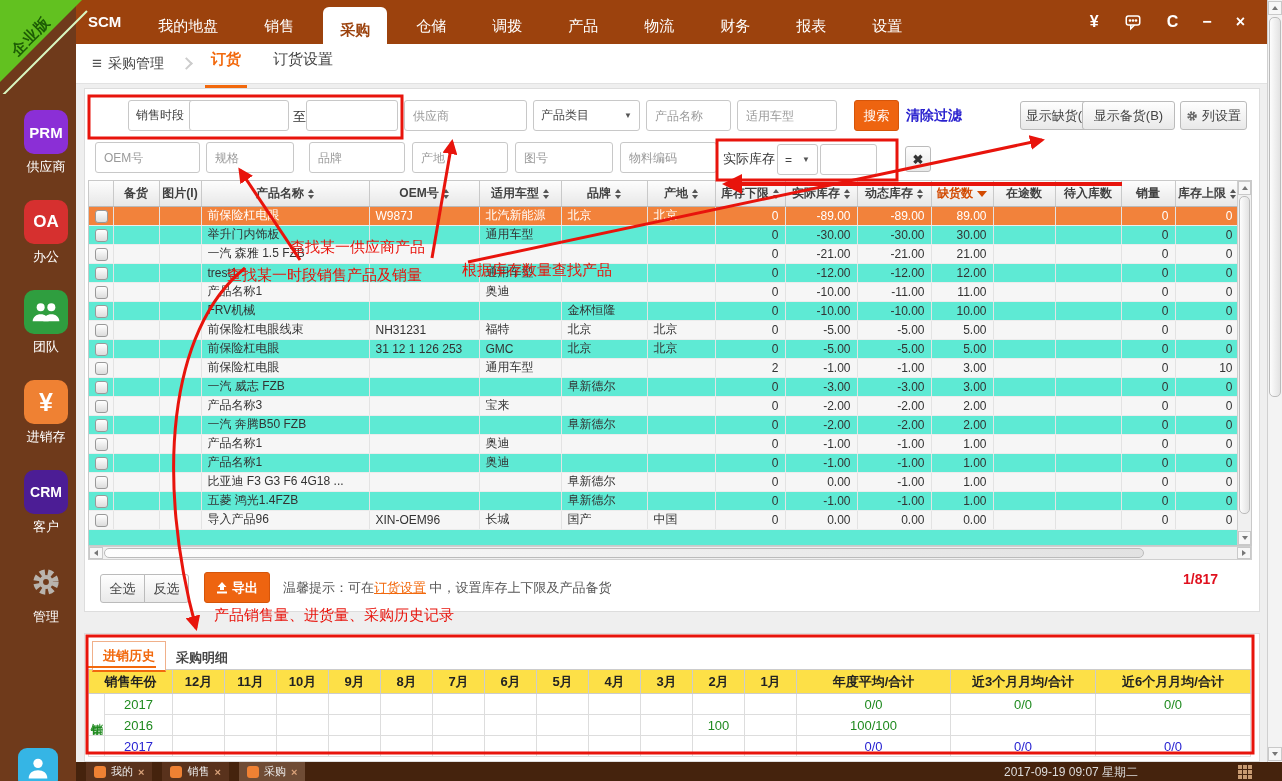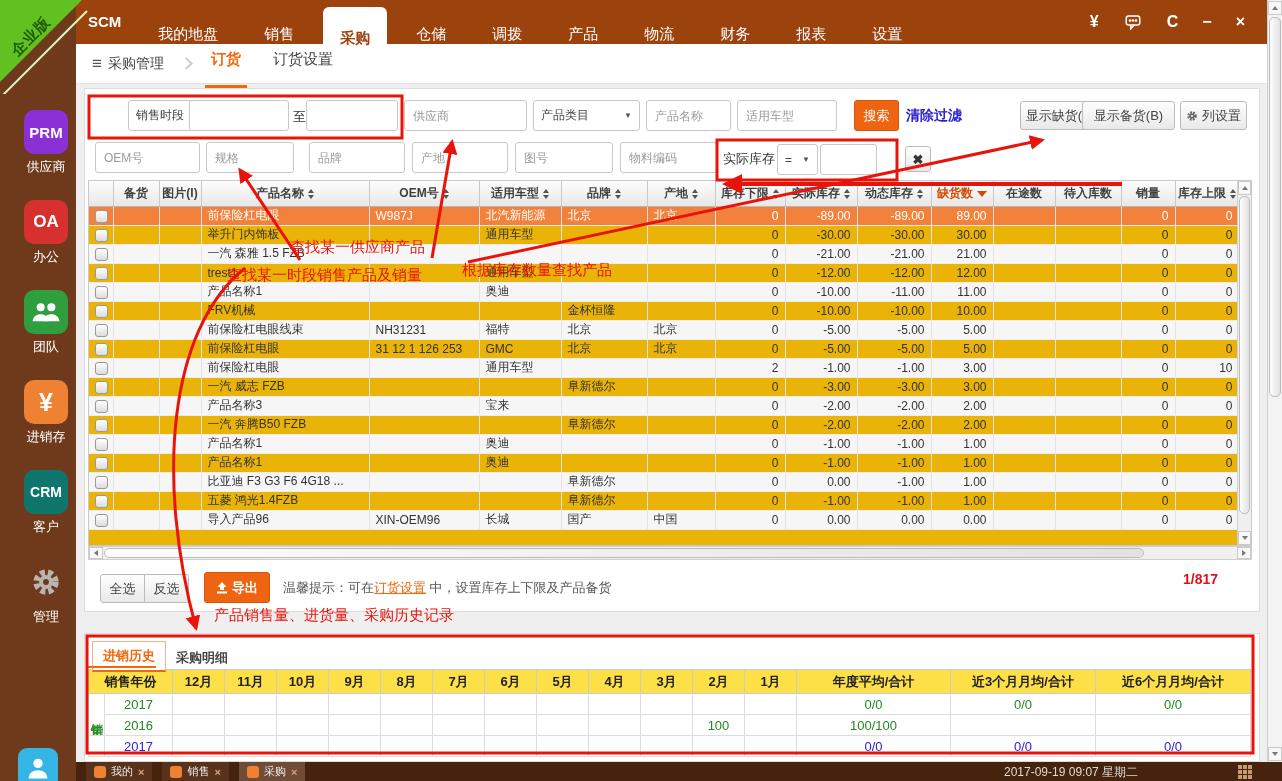--- a/index.html
+++ b/index.html
@@ -10,38 +10,38 @@
   .sidebar { position:absolute; left:0; top:0; width:76px; height:781px; background:#6f3a1b; z-index:5; }
   .side-items { position:absolute; top:110px; left:8px; width:76px; display:flex; flex-direction:column; align-items:center; }
   .side-item { display:flex; flex-direction:column; align-items:center; margin-bottom:24px; cursor:pointer; }
   .side-badge { width:44px; height:44px; border-radius:10px; display:flex; align-items:center; justify-content:center;
                 color:#fff; font-weight:bold; font-size:15px; }
   .side-badge svg { width:32px; height:32px; }
   .ic-prm { background:#8b2fd6; }
   .ic-oa  { background:#d6302f; font-size:17px; }
   .ic-team{ background:#2f9e3f; }
   .ic-jxc { background:#ef8133; font-size:25px; }
-  .ic-crm { background:#0f766e; font-size:14px; }
+  .ic-crm { background:#4c1d95; font-size:14px; }
   .ic-gear{ background:transparent; }
   .side-label { margin-top:4px; color:#fff; font-size:13px; }
   .side-user { position:absolute; left:18px; top:748px; width:40px; height:40px; border-radius:9px; background:#35b5e5;
                display:flex; align-items:center; justify-content:center; }
   .side-user svg { width:28px; height:28px; }
 
   
   .ribbon { position:absolute; left:0; top:0; width:94px; height:94px; overflow:hidden; z-index:40; pointer-events:none; }
   .ribbon .tri { position:absolute; left:0; top:0; border-top:82px solid #62c120; border-right:82px solid transparent; }
   .ribbon .edge { position:absolute; width:130px; height:2px; background:#d9f7c2; transform:rotate(-45deg); left:-24px; top:56px; }
   .ribbon span { position:absolute; transform:rotate(-45deg); left:7px; top:27px; font-size:15px; font-weight:bold; color:#1d5c05; letter-spacing:1px; }
 
   
   .topnav { position:absolute; left:76px; top:0; width:1191px; height:44px; background:#9c420d; display:flex; align-items:stretch; z-index:6; }
   .brand { color:#fff; font-weight:bold; font-size:15px; line-height:44px; padding:0 14px 0 12px; }
   .nav-items { display:flex; }
-  .nav-item { color:#fff; font-size:15px; line-height:44px; padding:12px 17px; margin:0 6px; cursor:pointer; white-space:nowrap; }
+  .nav-item { color:#fff; font-size:15px; line-height:44px; padding:4px 17px; margin:0 6px; cursor:pointer; white-space:nowrap; }
   .nav-item.active { background:#fff; color:#9c420d; border-radius:6px 6px 0 0; margin-top:7px; height:37px; line-height:37px; font-weight:bold; }
   .win-icons { margin-left:auto; display:flex; align-items:center; gap:24px; padding-right:22px; color:#fff; }
   .win-icons .wi { font-size:16px; font-weight:bold; cursor:pointer; line-height:1; }
   .win-icons svg { width:20px; height:18px; display:block; }
 
   
   .crumbbar { position:absolute; left:76px; top:44px; width:1191px; height:40px; background:#fff; border-bottom:1px solid #e2e2e2; display:flex; align-items:center; z-index:4; }
   .crumb-icon { color:#555; font-size:17px; margin:0 6px 0 16px; }
   .crumb-module { color:#444; font-size:14px; }
   .crumb-chev { width:9px; height:9px; border-top:2px solid #ccc; border-right:2px solid #ccc; transform:rotate(45deg); margin:0 14px 0 18px; }
@@ -59,21 +59,21 @@
   .f-in::placeholder { color:#9a9a9a; opacity:1; }
   .f-sel { display:flex; align-items:center; justify-content:space-between; padding:0 7px; color:#444; cursor:pointer; }
   .f-sel .caret { font-size:8px; color:#555; font-weight:normal; margin-left:4px; }
   .f-lab { position:absolute; font-size:13px; color:#333; z-index:8; }
   .btn { position:absolute; height:29px; border:1px solid #bbb; border-radius:3px; background:linear-gradient(#fefefe,#e9e9e9);
          color:#444; font-size:13px; z-index:8; display:flex; align-items:center; justify-content:center; cursor:pointer; gap:4px; }
   .btn-orange { background:#ee6410; border-color:#d5550a; color:#fff; }
   .link { position:absolute; font-size:14px; color:#2a22cf; z-index:8; cursor:pointer; }
 
   
-  .grid { position:absolute; left:88px; top:180px; width:1164px; height:366px; background:#eab308; border:1px solid #c9c9c9; z-index:2; }
+  .grid { position:absolute; left:88px; top:180px; width:1164px; height:366px; background:#5eead4; border:1px solid #c9c9c9; z-index:2; }
   table.main { border-collapse:collapse; table-layout:fixed; width:1150px; }
   table.main thead th { height:25px; background:linear-gradient(#fdfdfd,#e7e7e7); border-right:1px solid #c9c9c9; border-bottom:1px solid #b9b9b9;
        font-size:12px; font-weight:bold; color:#404040; text-align:center; padding:0 2px; white-space:nowrap; overflow:hidden; }
   table.main tbody td { height:19px; border-right:1px solid #e3e3e3; border-bottom:1px solid #ececec; font-size:12px; color:#333;
        padding:0 6px; white-space:nowrap; overflow:hidden; }
   table.main tbody tr:nth-child(odd) { background:#f6f6f6; }
   table.main tbody tr.sel, table.main tbody tr.sel td { background:#f2823b; color:#fff; }
   .t-l { text-align:left; } .t-r { text-align:right; }
   .cb { display:inline-block; width:13px; height:13px; border:1px solid #999; border-radius:3px; background:linear-gradient(#fff,#dcdcdc); vertical-align:middle; }
   .sortpair { display:inline-flex; flex-direction:column; gap:2px; margin-left:4px; vertical-align:middle; }

